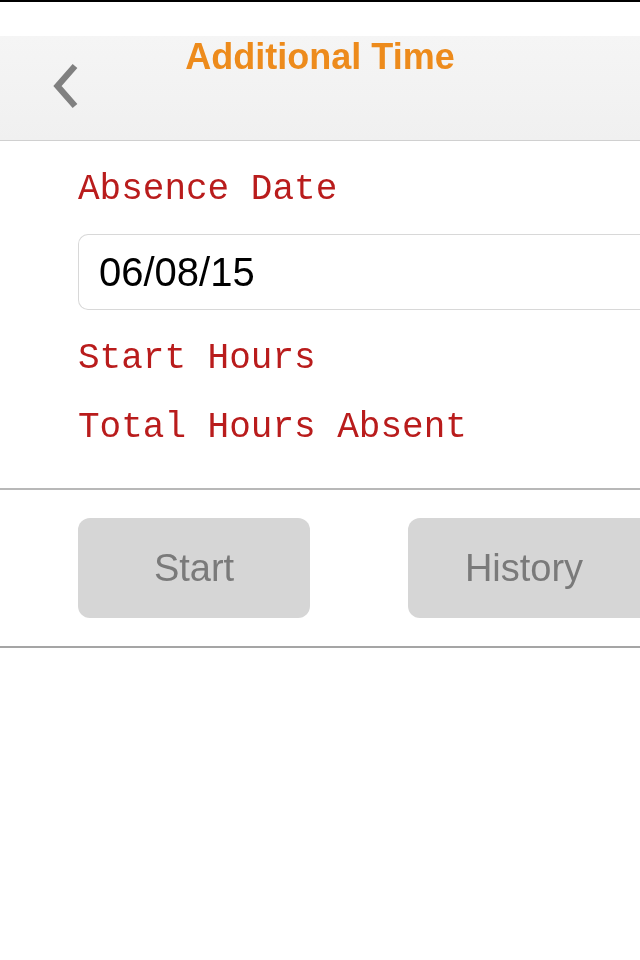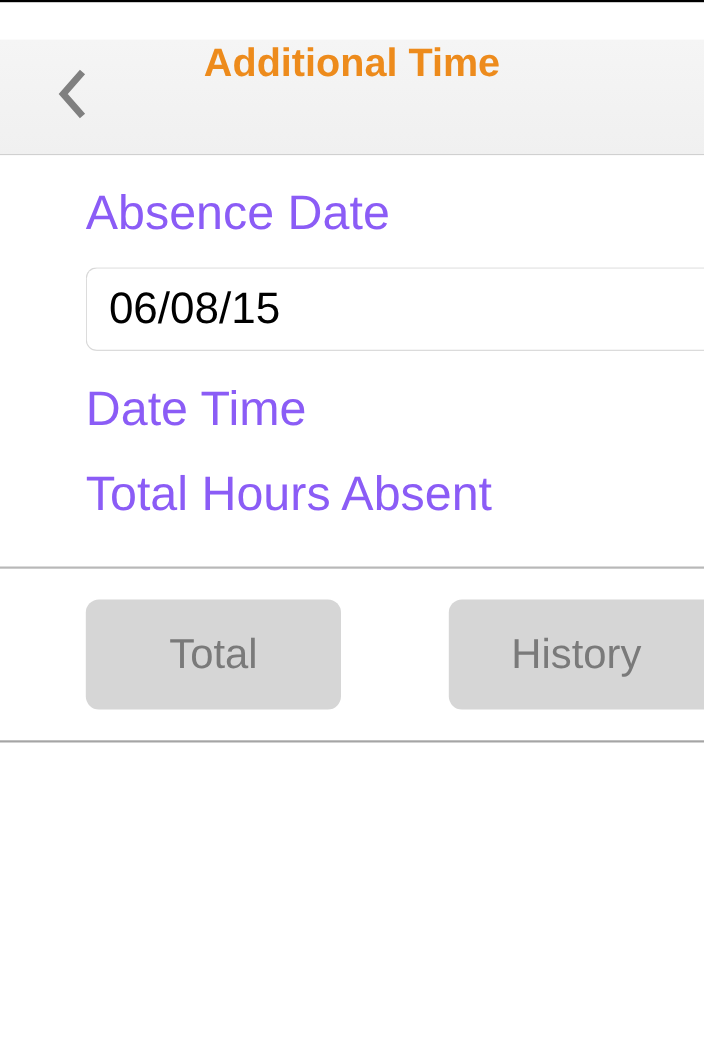--- a/index.html
+++ b/index.html
@@ -41,25 +41,26 @@
       width: 100%;
       text-align: center;
       font-size: 36px;
       font-weight: 600;
       color: #ed8b1c;
     }
     .form-content {
       padding: 0 0 0 78px;
     }
     .form-label {
-      font-size: 44px;
+      font-size: 36px;
       font-weight: 400;
-      color: #8b5cf6;
+      color: #b91c1c;
       margin-top: 28px;
       margin-bottom: 24px;
+      font-family: Liberation Mono, monospace;
     }
     .form-input {
       width: 100%;
       height: 76px;
       border: 1px solid #d8d8d8;
       border-right: none;
       border-radius: 10px 0 0 10px;
       padding: 0 20px;
       font-size: 40px;
       font-weight: 300;
@@ -113,25 +114,25 @@
       <polyline points="20,4 6,20 20,36" fill="none" stroke="#808080" stroke-width="5" stroke-linecap="butt" stroke-linejoin="miter"></polyline>
     </svg>
   </div>
   <div class="header-title">Additional Time</div>
 </div>
 
 <div class="form-content">
   <div class="form-label">Absence Date</div>
   <input class="form-input" type="text" value="06/08/15" style="">
 
-  <div class="form-label">Date Time</div>
+  <div class="form-label">Start Hours</div>
 
   <div class="form-label">Total Hours Absent</div>
 </div>
 
 <hr class="divider">
 
 <div class="button-row">
-  <button class="action-button">Total</button>
+  <button class="action-button">Start</button>
   <button class="action-button">History</button>
 </div>
 
 <hr class="divider-bottom">
 
 </body></html>

